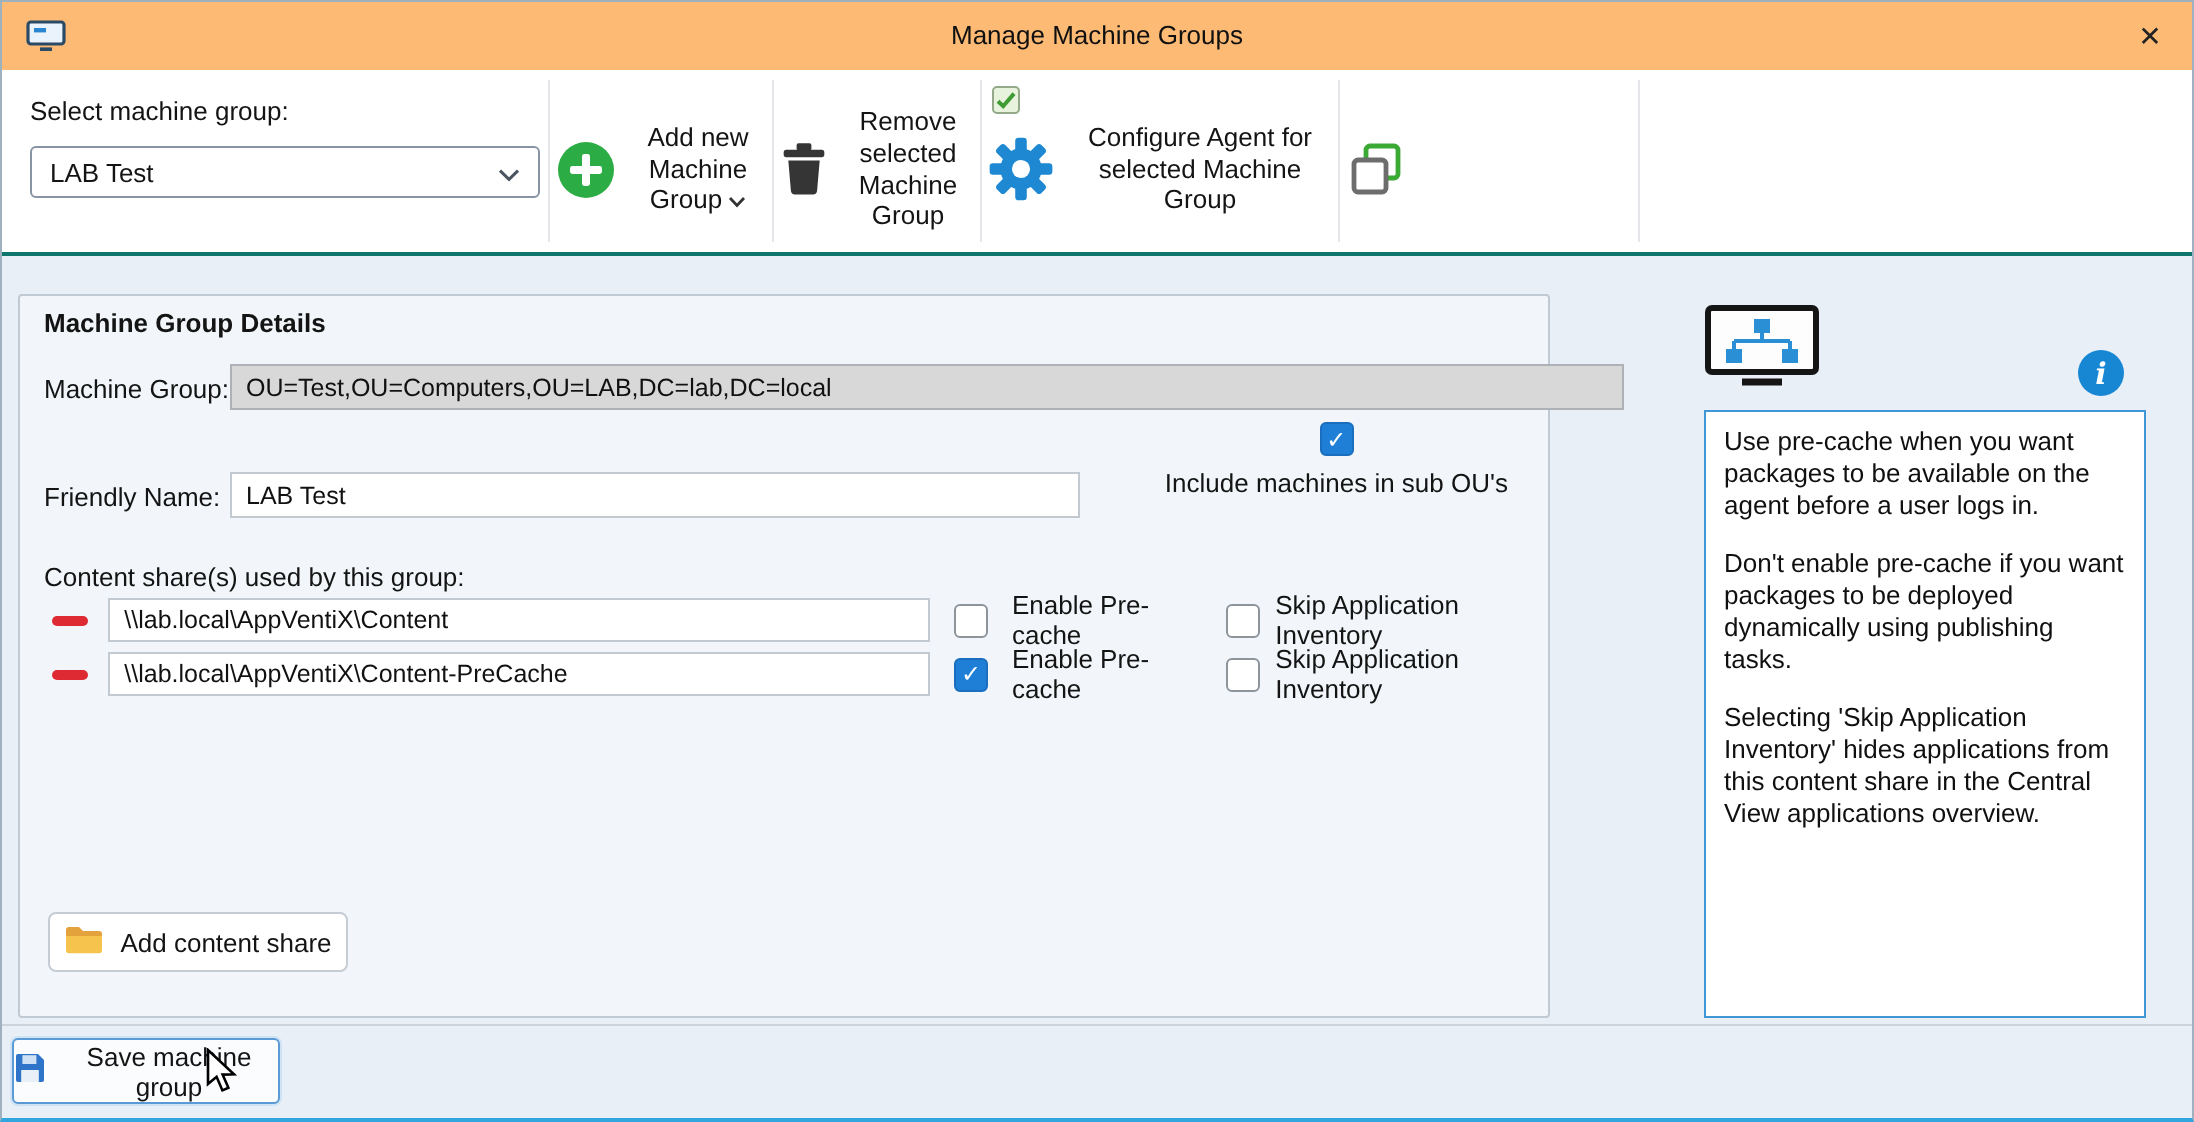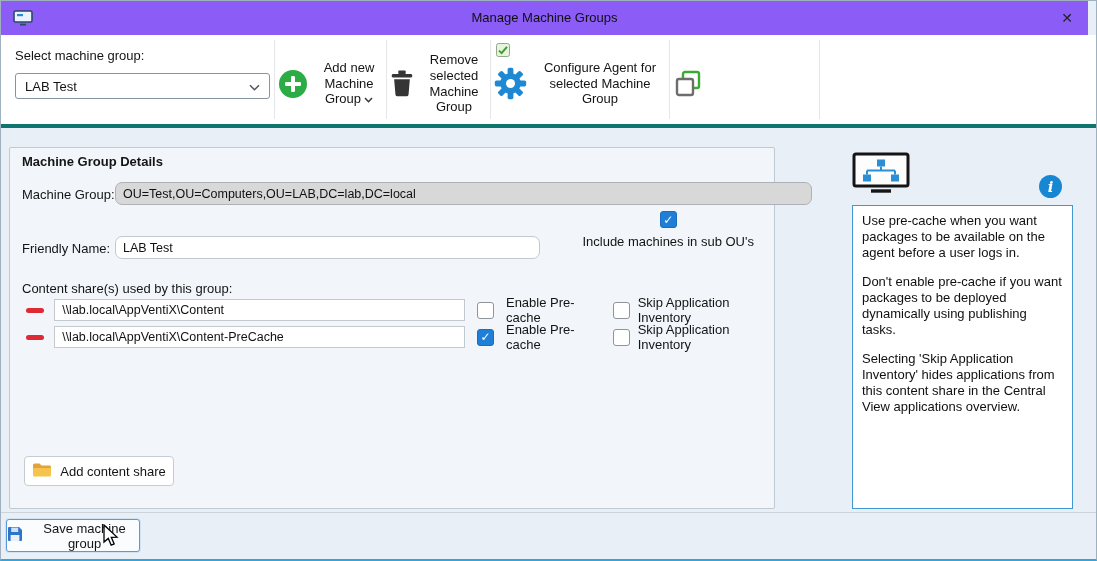--- a/index.html
+++ b/index.html
@@ -3,48 +3,48 @@
 <meta charset="utf-8">
 <style>
   * { margin:0; padding:0; box-sizing:border-box; }
   html,body { width:1097px; height:561px; }
   body { font-family:"Liberation Sans","DejaVu Sans",sans-serif; font-size:13px; color:#141414; background:#fff; }
 
   .window { position:relative; width:1097px; height:561px; background:#e9eff6;
             border:1px solid #9fb0bf; border-bottom:2px solid #31a5dd; overflow:hidden; }
 
   
-  .titlebar { position:absolute; top:0; left:0; right:8px; height:34px; background:#8b5cf6;text-decoration:underline; }
+  .titlebar { position:absolute; top:0; left:0; right:0; height:34px; background:#fdba74;text-decoration:underline; }
   .app-icon { position:absolute; left:12px; top:9px; }
   .win-title { position:absolute; left:0; right:0; top:9px; text-align:center; font-size:13px; color:#101010; }
   .close-btn { position:absolute; right:6px; top:4px; width:30px; height:26px; border:none; background:transparent;
                font-size:14px; color:#222; font-family:inherit; display:flex; align-items:center; justify-content:center; }
 
   
-  .toolbar { position:absolute; top:34px; left:0; right:0; height:93px; background:#ffffff; border-bottom:4px solid #0f766e; }
+  .toolbar { position:absolute; top:34px; left:0; right:0; height:93px; background:#ffffff; border-bottom:2px solid #0f766e; }
   .select-label { position:absolute; left:14px; top:13px; }
   .group-select { position:absolute; left:14px; top:38px; width:255px; height:26px; background:#fff;
                   border:1px solid #8795a3; border-radius:3px; display:flex; align-items:center;
                   justify-content:space-between; padding:0 9px; }
   .sep { position:absolute; top:5px; bottom:5px; width:1px; background:#e4e6e9; }
   .tb-btn { position:absolute; top:4px; bottom:4px; background:transparent; border:none; font-family:inherit;
             font-size:13px; line-height:1.22; color:#141414; display:flex; flex-direction:row; align-items:center;
             padding-top:8px; gap:8px; text-align:center; }
   .tb-icon { height:32px; display:flex; align-items:center; justify-content:center; }
   .cfg-check { position:absolute; left:2px; top:4px; }
   .chev-inline { display:inline-block; margin-left:3px; }
 
   
   .groupbox { position:absolute; left:8px; top:146px; width:766px; height:362px; background:#f2f6fa;
               border:1px solid #c0cad5; border-radius:2px; }
   .legend { position:absolute; left:12px; top:6px; font-weight:bold; }
   .row-label { position:absolute; }
   .field { border:1px solid #c3c9d0; background:#fff; font-family:inherit; font-size:12.5px; padding:0 7px;
            color:#111; height:23px; }
-  .abs { position:absolute;border-radius:7px; }
+  .abs { position:absolute; }
   .field.gray { background:#d8d8d8; border-color:#aeb2b6; }
 
   .checkbox { width:17px; height:17px; border:1px solid #8d949c; border-radius:3px; background:#fff;
               display:inline-flex; align-items:center; justify-content:center; flex:0 0 auto; }
   .checkbox.checked { background:#1f7fd6; border-color:#1a6ebd; }
   .checkbox.checked::after { content:"✓"; color:#fff; font-size:12px; font-weight:bold; line-height:1; }
   .cb-row { display:flex; align-items:center; gap:6px;flex-direction:column; }
 
   .share-row { position:absolute; left:16px; height:24px; display:flex; align-items:center; }
   .remove-share { width:22px; height:20px; border:none; background:transparent; display:flex; align-items:center;

